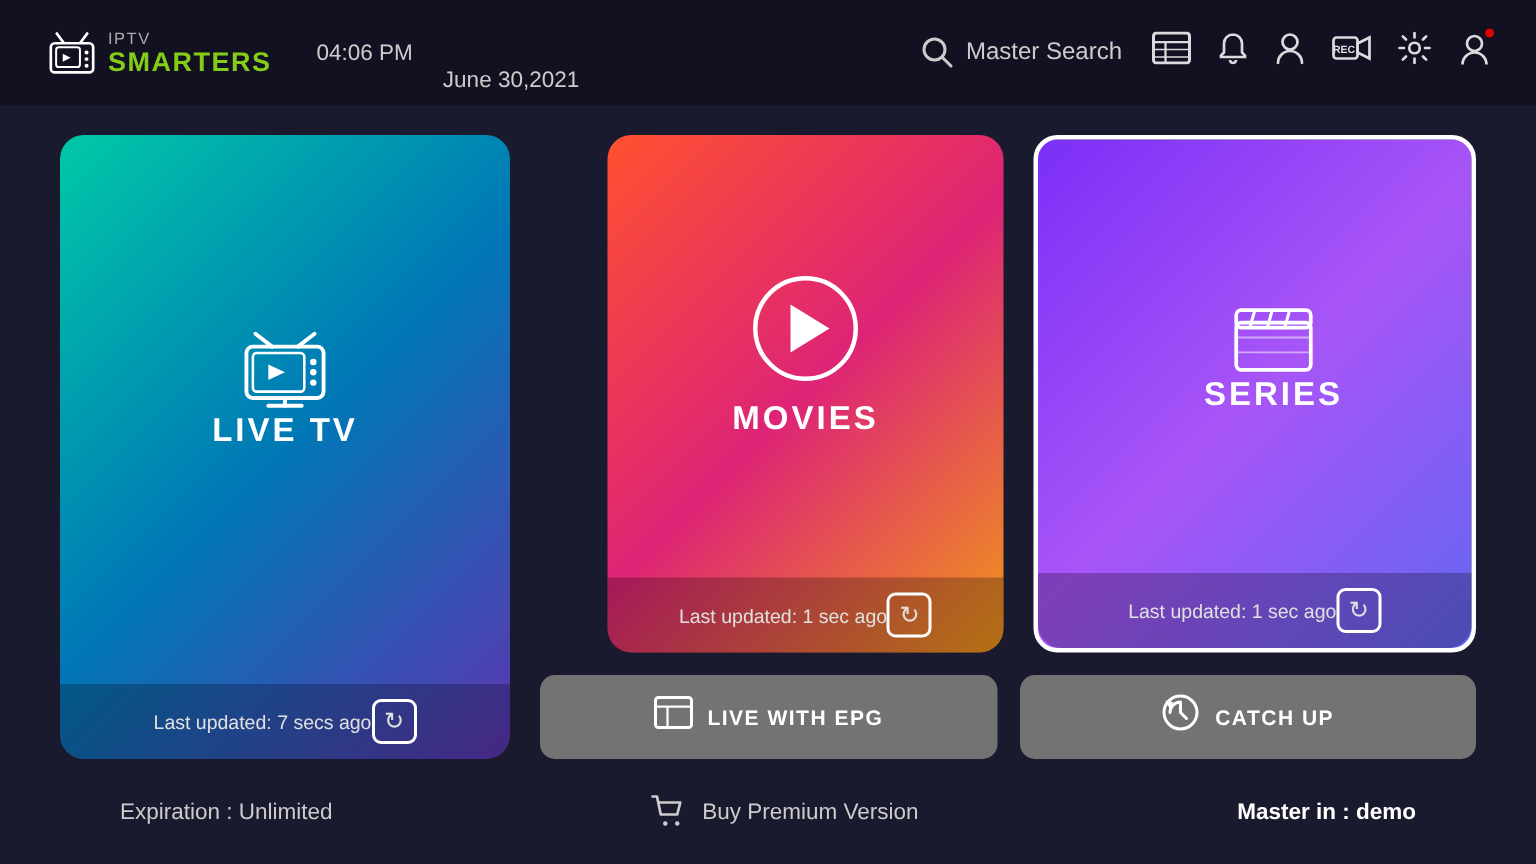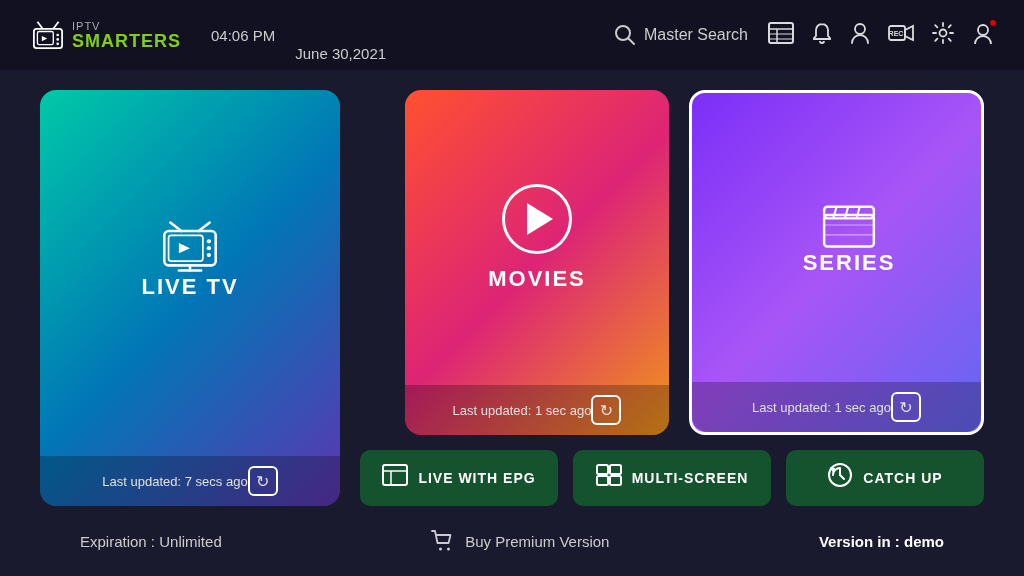--- a/index.html
+++ b/index.html
@@ -210,21 +210,21 @@
       color: white;
     }
 
     
     .bottom-buttons {
       display: flex;
       gap: 15px;
     }
     .green-btn {
       flex: 1;
-      background: #14532d;
+      background: #737373;
       border-radius: 10px;
       padding: 12px 10px;
       display: flex;
       align-items: center;
       justify-content: center;
       gap: 10px;
       font-size: 14px;
       font-weight: 700;
       letter-spacing: 1px;
       color: white;
@@ -430,31 +430,20 @@
           <span class="btn-icon">
             <svg width="26" height="22" viewBox="0 0 26 22" fill="none">
               <rect x="1" y="1" width="24" height="20" rx="2" stroke="white" stroke-width="2"></rect>
               <line x1="1" y1="7" x2="25" y2="7" stroke="white" stroke-width="1.5"></line>
               <line x1="9" y1="7" x2="9" y2="21" stroke="white" stroke-width="1.5"></line>
             </svg>
           </span>
           <span>LIVE WITH EPG</span>
         </div>
 
-        <div class="green-btn">
-          <span class="btn-icon">
-            <svg width="26" height="22" viewBox="0 0 26 22" fill="none">
-              <rect x="1" y="1" width="11" height="9" rx="1.5" stroke="white" stroke-width="2" fill="none"></rect>
-              <rect x="14" y="1" width="11" height="9" rx="1.5" stroke="white" stroke-width="2" fill="none"></rect>
-              <rect x="1" y="12" width="11" height="9" rx="1.5" stroke="white" stroke-width="2" fill="none"></rect>
-              <rect x="14" y="12" width="11" height="9" rx="1.5" stroke="white" stroke-width="2" fill="none"></rect>
-            </svg>
-          </span>
-          <span>MULTI-SCREEN</span>
-        </div>
 
         <div class="green-btn">
           <span class="btn-icon">
             <svg width="26" height="26" viewBox="0 0 26 26" fill="none">
               <circle cx="13" cy="13" r="11" stroke="white" stroke-width="2" fill="none"></circle>
               <path d="M13 7v6l4 4" stroke="white" stroke-width="2" stroke-linecap="round" stroke-linejoin="round"></path>
               <path d="M6 13 A7 7 0 0 1 13 6" stroke="white" stroke-width="2" stroke-linecap="round" fill="none"></path>
               <polygon points="3,5 8,6 6,11" fill="white"></polygon>
             </svg>
           </span>
@@ -471,17 +460,17 @@
     <div class="footer-center">
       <svg width="24" height="22" viewBox="0 0 24 22" fill="none">
         <path d="M1 1h3l2.5 12h11l2-8H6" stroke="#ccc" stroke-width="1.8" stroke-linecap="round" stroke-linejoin="round" fill="none"></path>
         <circle cx="9.5" cy="19" r="1.5" fill="#ccc"></circle>
         <circle cx="17.5" cy="19" r="1.5" fill="#ccc"></circle>
       </svg>
       <span>Buy Premium Version</span>
     </div>
 
     <span class="footer-right">
-      <span>Version in :</span>
+      <span>Master in :</span>
       <span>demo</span>
     </span>
   </div>
 </div>
 
 </body></html>

